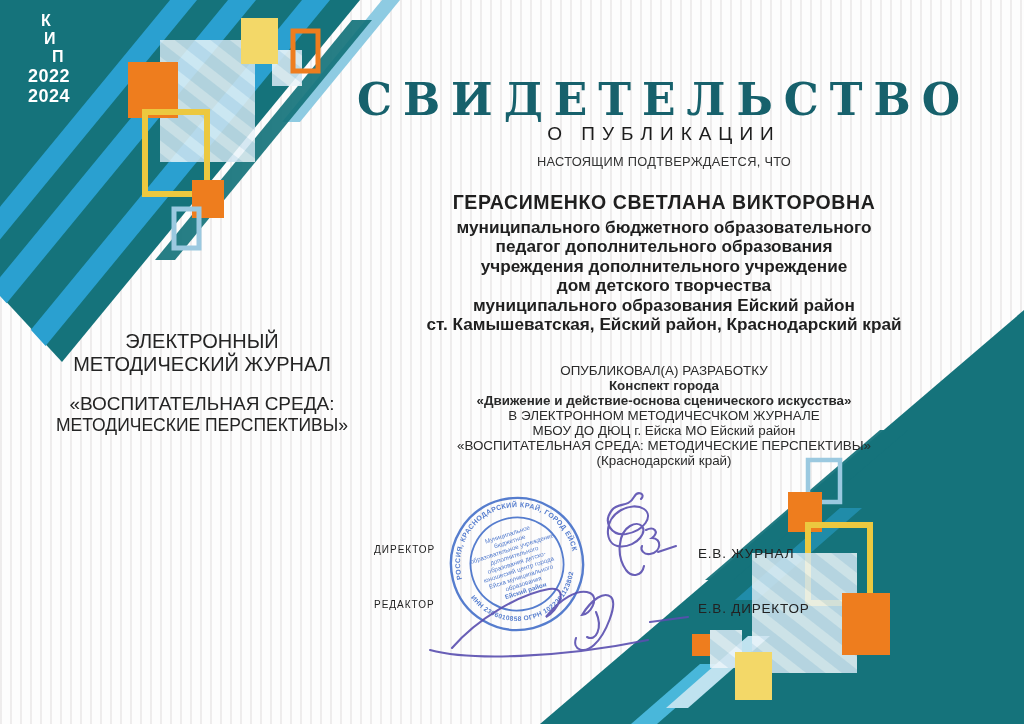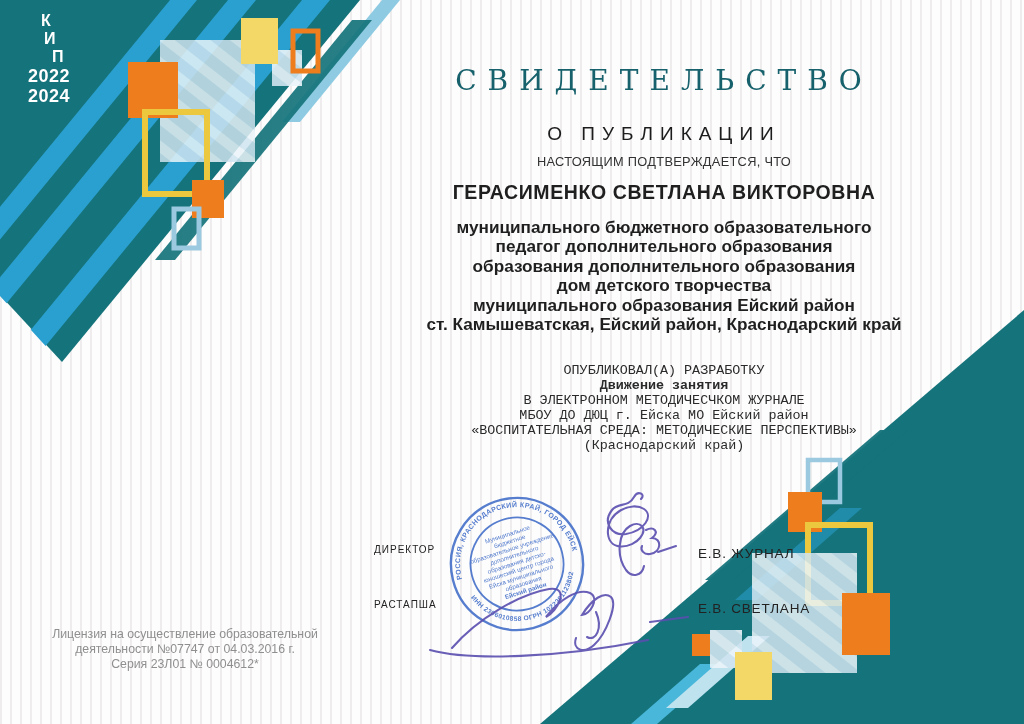--- a/index.html
+++ b/index.html
@@ -23,29 +23,29 @@
   
   .journal{position:absolute;left:22px;top:330px;width:360px;text-align:center;color:#242424;z-index:2;}
   .journal .t1{font-size:20px;line-height:23px;}
   .journal .n1{margin-top:17px;font-size:19px;line-height:22px;}
   .journal .n2{font-size:17.5px;line-height:21px;}
   .license{position:absolute;left:35px;top:627px;width:300px;text-align:center;
     color:#8f8f8f;font-size:12.3px;line-height:14.8px;z-index:2;}
 
   
   .rcol{position:absolute;left:352px;top:0;width:624px;text-align:center;color:#1f1f1f;z-index:2;}
-  .title{position:absolute;left:0;top:64px;width:100%;
-    font-family:"DejaVu Serif","Liberation Serif",serif;font-weight:normal;
-    font-size:28px;letter-spacing:11px;color:#17616c;}
+  .title{position:absolute;left:0;top:74px;width:100%;
+    font-family:"DejaVu Serif","Liberation Serif",serif;font-weight:bold;
+    font-size:44px;letter-spacing:11px;color:#17616c;}
   .subtitle{position:absolute;left:0;top:123px;width:100%;
     font-size:19px;letter-spacing:7px;color:#1c1c1c;}
   .confirm{position:absolute;left:0;top:154px;width:100%;font-size:12.8px;color:#323232;letter-spacing:.3px;}
-  .pname{position:absolute;left:0;top:181px;width:100%;font-size:19.5px;font-weight:bold;letter-spacing:.6px;}
+  .pname{position:absolute;left:0;top:191px;width:100%;font-size:19.5px;font-weight:bold;letter-spacing:.6px;}
   .positions{position:absolute;left:0;top:218px;width:100%;font-size:17.2px;font-weight:bold;line-height:19.4px;}
-  .pub{position:absolute;left:0;top:363px;width:100%;font-size:13.4px;line-height:15px;color:#2a2a2a;font-family:Liberation Mono, monospace;}
+  .pub{position:absolute;left:0;top:363px;width:100%;font-size:13.4px;line-height:15px;color:#2a2a2a;}
   .pub .b{font-weight:bold;}
 
   .sigrole{position:absolute;font-size:10px;color:#222;letter-spacing:1px;z-index:2;}
   .signame{position:absolute;font-size:13.5px;color:#222;letter-spacing:.8px;z-index:2;}
   .role1{left:374px;top:544px;}
   .role2{left:374px;top:599px;}
   .name1{left:698px;top:546px;}
   .name2{left:698px;top:601px;}
 
   .overlay{z-index:4;pointer-events:none;}
@@ -104,54 +104,56 @@
   </svg>
 
   <div class="kip">
     <span class="l l1">К</span>
     <span class="l l2">И</span>
     <span class="l l3">П</span>
     <span class="y">2022</span>
     <span class="y">2024</span>
   </div>
 
+  <div class="journal">
+    <div class="t1">ЭЛЕКТРОННЫЙ</div>
+    <div class="t1">МЕТОДИЧЕСКИЙ ЖУРНАЛ</div>
+    <div class="n1">«ВОСПИТАТЕЛЬНАЯ СРЕДА:</div>
+    <div class="n2">МЕТОДИЧЕСКИЕ ПЕРСПЕКТИВЫ»</div>
+  </div>
 
-  <div class="license">
-    <div>Лицензия на осуществление образовательной</div>
-    <div>деятельности №07747 от 04.03.2016 г.</div>
-    <div>Серия 23Л01 № 0004612*</div>
-  </div>
 
   <div class="rcol">
     <div class="title">СВИДЕТЕЛЬСТВО</div>
     <div class="subtitle">О  ПУБЛИКАЦИИ</div>
     <div class="confirm">НАСТОЯЩИМ ПОДТВЕРЖДАЕТСЯ, ЧТО</div>
     <div class="pname">ГЕРАСИМЕНКО СВЕТЛАНА ВИКТОРОВНА</div>
     <div class="positions">
       <div>муниципального бюджетного образовательного</div>
       <div>педагог дополнительного образования</div>
-      <div>образования дополнительного образования</div>
+      <div>учреждения дополнительного учреждение</div>
       <div>дом детского творчества</div>
       <div>муниципального образования Ейский район</div>
       <div>ст. Камышеватская, Ейский район, Краснодарский край</div>
     </div>
     <div class="pub">
       <div>ОПУБЛИКОВАЛ(А) РАЗРАБОТКУ</div>
-      <div class="b">Движение занятия</div>
+      <div class="b">Конспект города</div>
+      <div class="b">«Движение и действие-основа сценического искусства»</div>
       <div>В ЭЛЕКТРОННОМ МЕТОДИЧЕСЧКОМ ЖУРНАЛЕ</div>
       <div>МБОУ ДО ДЮЦ г. Ейска МО Ейский район</div>
       <div>«ВОСПИТАТЕЛЬНАЯ СРЕДА: МЕТОДИЧЕСКИЕ ПЕРСПЕКТИВЫ»</div>
       <div>(Краснодарский край)</div>
     </div>
   </div>
 
   <div class="sigrole role1">ДИРЕКТОР</div>
   <div class="signame name1">Е.В. ЖУРНАЛ</div>
-  <div class="sigrole role2">РАСТАПША</div>
-  <div class="signame name2">Е.В. СВЕТЛАНА</div>
+  <div class="sigrole role2">РЕДАКТОР</div>
+  <div class="signame name2">Е.В. ДИРЕКТОР</div>
 
   <svg class="layer overlay" viewBox="0 0 1024 724" aria-hidden="true">
     <defs>
       <path id="ringTop" d="M -57,0 A 57,57 0 1 1 57,0"></path>
       <path id="ringBottom" d="M -57,0 A 57,57 0 0 0 57,0"></path>
     </defs>
 
     <g transform="translate(517,564) rotate(-14)" opacity=".88">
       <circle r="66" fill="none" stroke="#3f6cc8" stroke-width="2.4"></circle>
       <circle r="46.5" fill="none" stroke="#3f6cc8" stroke-width="1.8"></circle>

